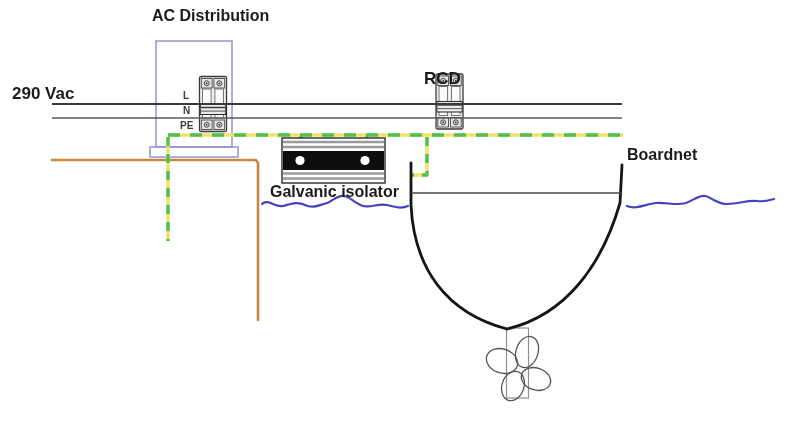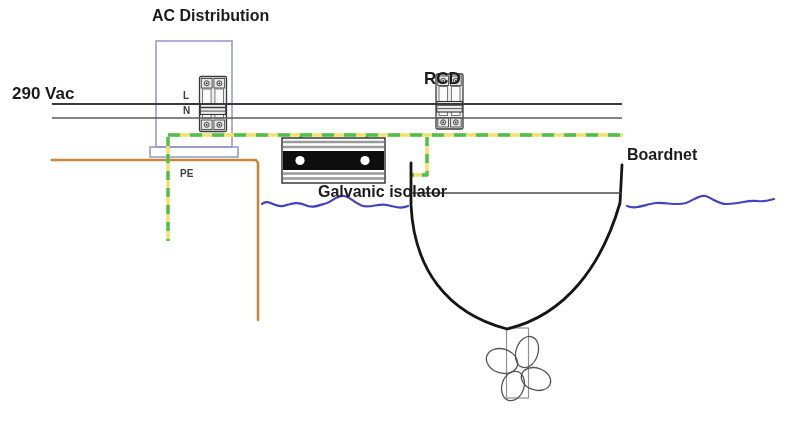--- a/index.html
+++ b/index.html
@@ -109,21 +109,21 @@
   </svg>
 
   <div class="lbl lbl-title" style="left:152px;top:7px;">AC Distribution</div>
 
   <div class="lbl lbl-big" style="left:12px;top:84px;">290 Vac</div>
 
   <div class="lbl lbl-big" style="left:424px;top:45px;margin-top:24px;">RCD</div>
 
   <div class="lbl lbl-title" style="left:627px;top:98px;margin-top:48px;">Boardnet</div>
 
-  <div class="lbl lbl-title" style="left:270px;top:183px;margin-left:48px;">Galvanic isolator</div>
+  <div class="lbl lbl-title" style="left:270px;top:183px;">Galvanic isolator</div>
 
   <div class="lbl lbl-small" style="left:183px;top:90px;">L</div>
 
   <div class="lbl lbl-small" style="left:183px;top:105px;">N</div>
 
-  <div class="lbl lbl-small" style="left:180px;top:120px;margin-top:48px;">PE</div>
+  <div class="lbl lbl-small" style="left:180px;top:120px;">PE</div>
 
 </div>
 
 </body></html>

